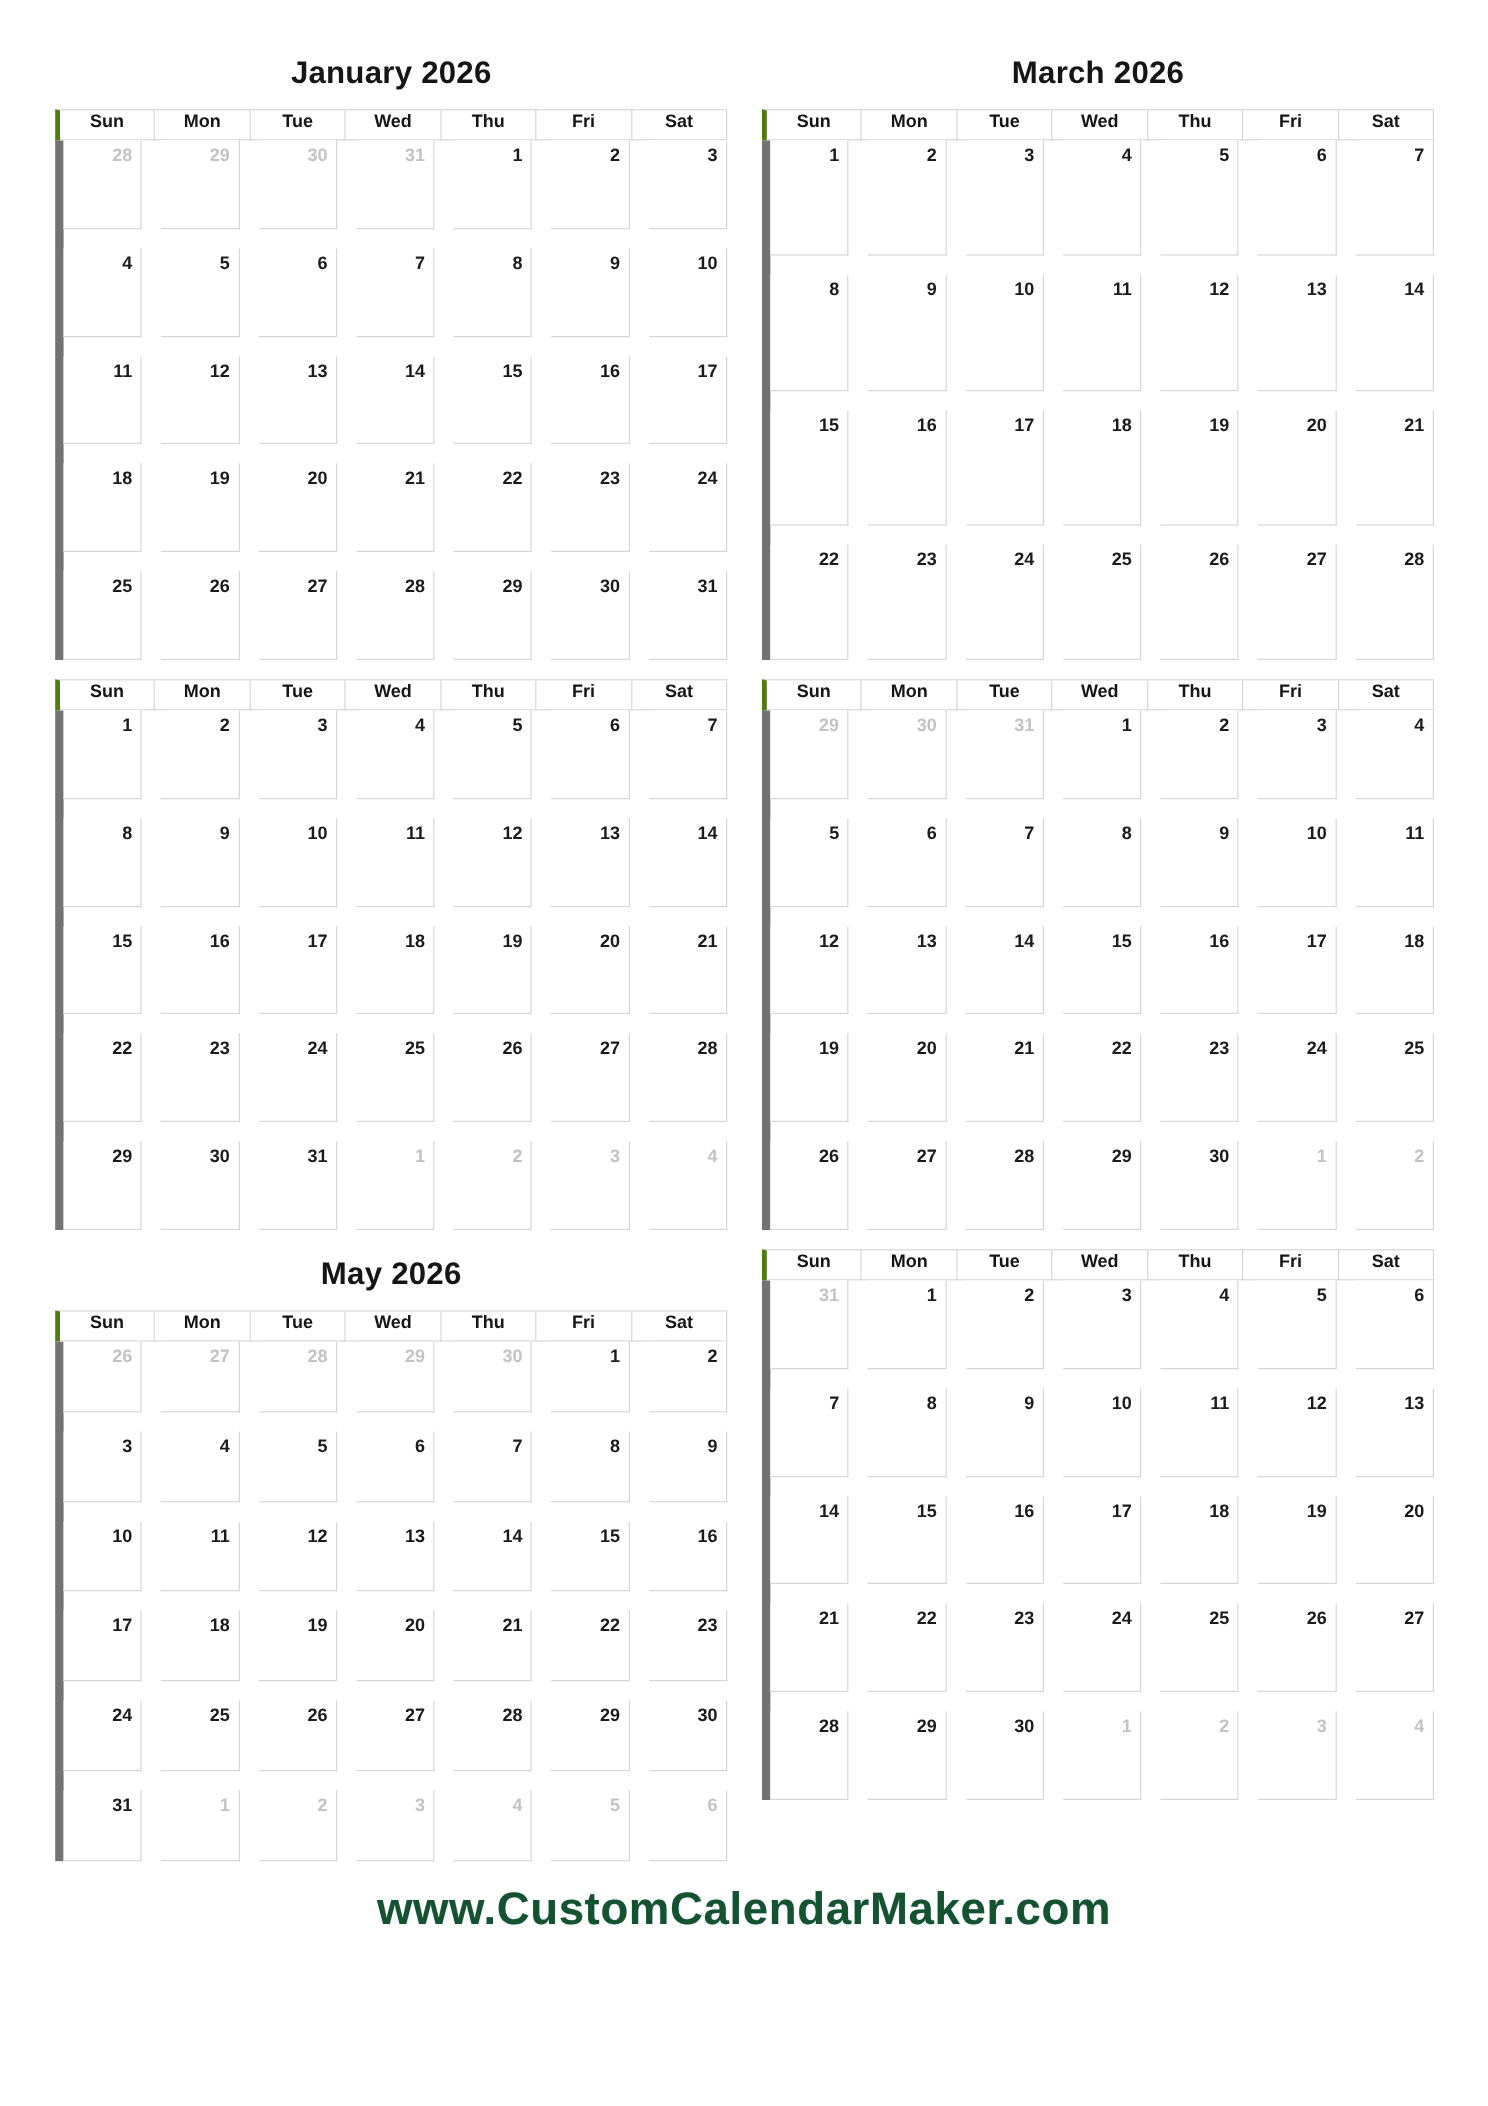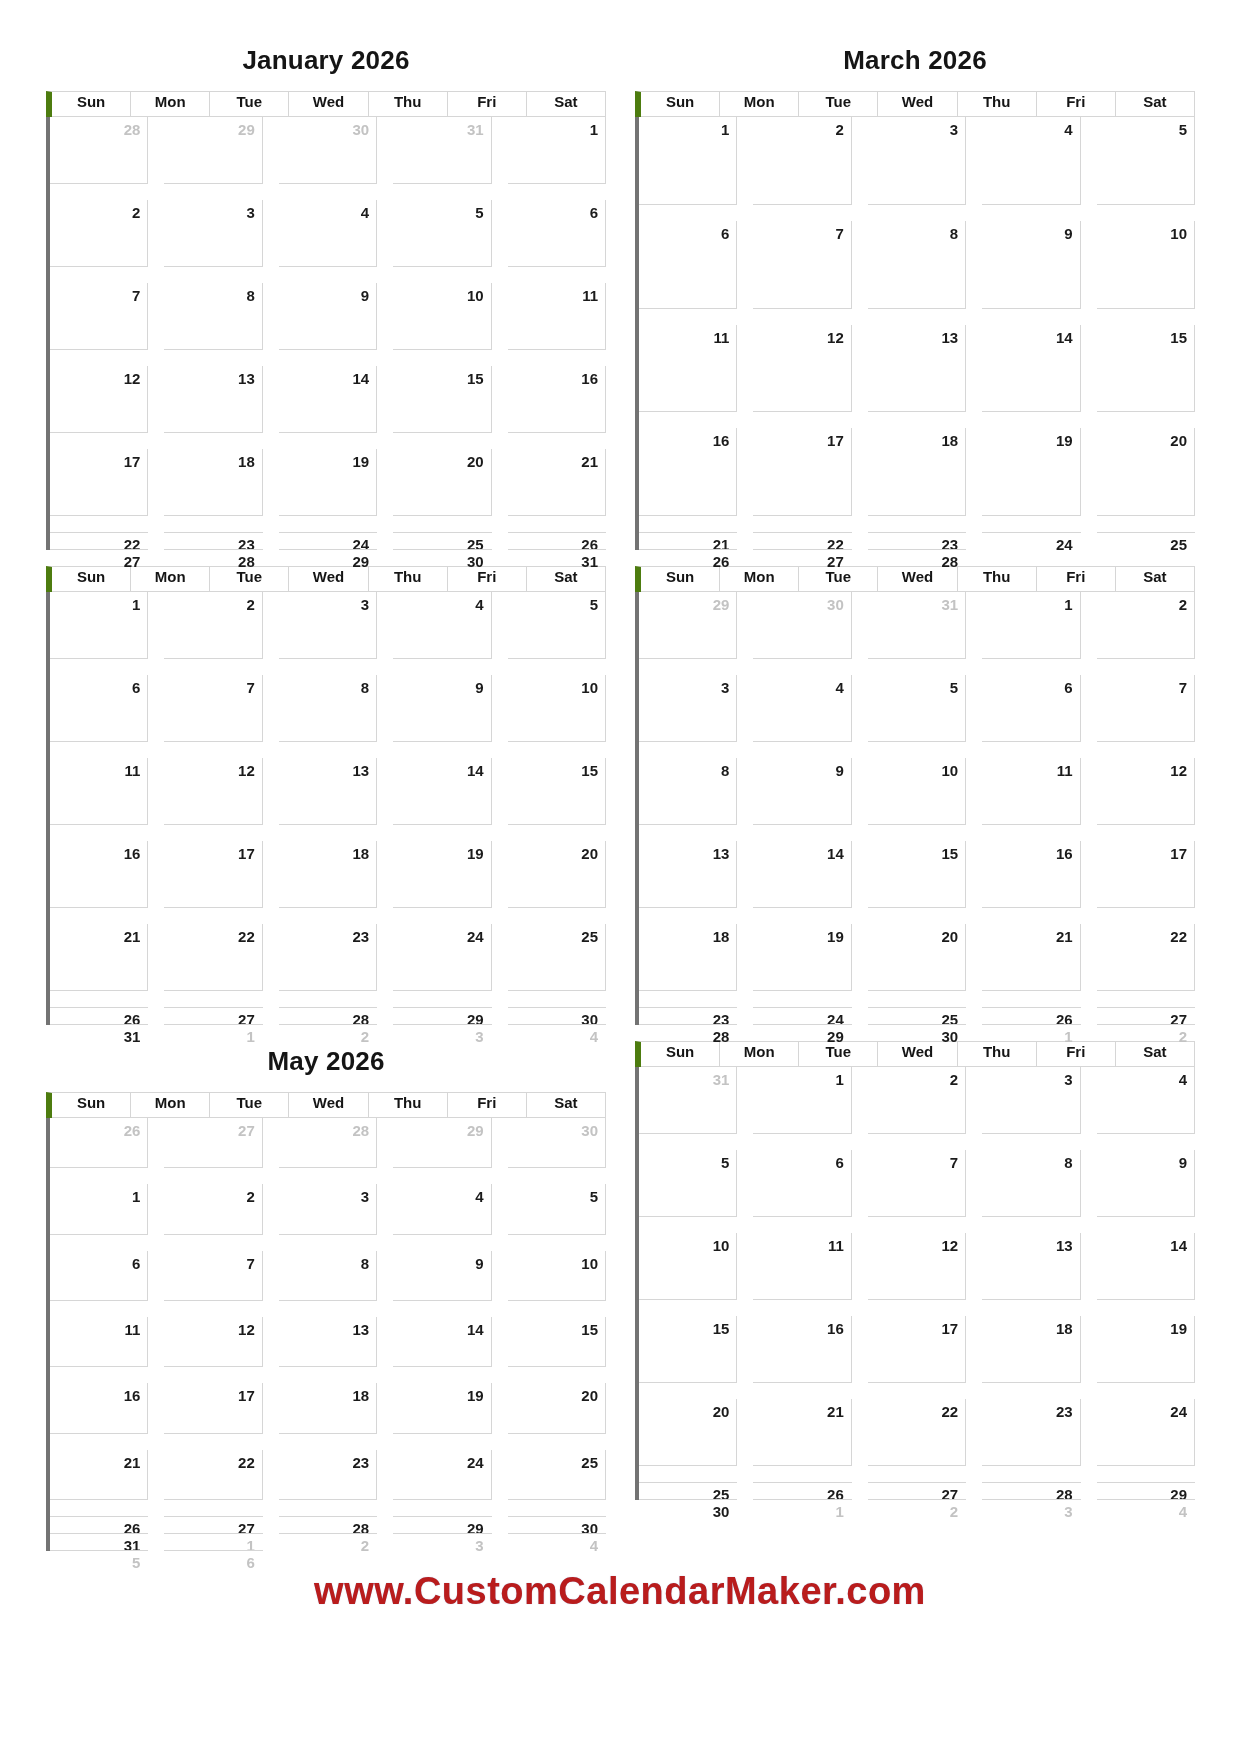--- a/index.html
+++ b/index.html
@@ -29,36 +29,36 @@
     color: #151515;
     margin-bottom: 11px;
     letter-spacing: 0.2px;
   }
 
   .weekdays {
     display: grid;
     grid-template-columns: repeat(7, 1fr);
     height: 26px;
     border-top: 1px solid #d6d6d6;
-    border-left: 6px solid #4d7c0f;
+    border-left: 4px solid #4d7c0f;
   }
   .wd {
     border-right: 1px solid #d6d6d6;
     border-bottom: 1px solid #d6d6d6;
     text-align: center;
     font-size: 15px; font-weight: bold;
     line-height: 20px;
     color: #151515;
   }
 
   .days {
     display: grid;
-    grid-template-columns: repeat(5, 1fr);
+    grid-template-columns: repeat(7, 1fr);
     height: 433px;
-    border-left: 4px solid #737373;
+    border-left: 7px solid #737373;
     gap: 16px;
   }
   .cell {
     position: relative;
     border-right: 1px solid #d6d6d6;
     border-bottom: 1px solid #d6d6d6;
     background: #ffffff;
   }
   .cell .num {
     position: absolute;
@@ -66,21 +66,21 @@
     font-size: 15px; font-weight: bold;
     color: #1b1b1b;
   }
   .cell.muted .num { color: #c3c3c3; }
 
   .footer {
     margin-top: 19px;
     text-align: center;
     font-size: 38px;
     font-weight: bold;
-    color: #b91c1c;
+    color: #14532d;
     letter-spacing: 0.5px;
     text-shadow: 0 0 1px rgba(91, 131, 213, 0.55);
   }
 </style>
 </head>
 <body>
 
 <div class="page">
   <main class="months" id="months-host">
       <section class="month">

